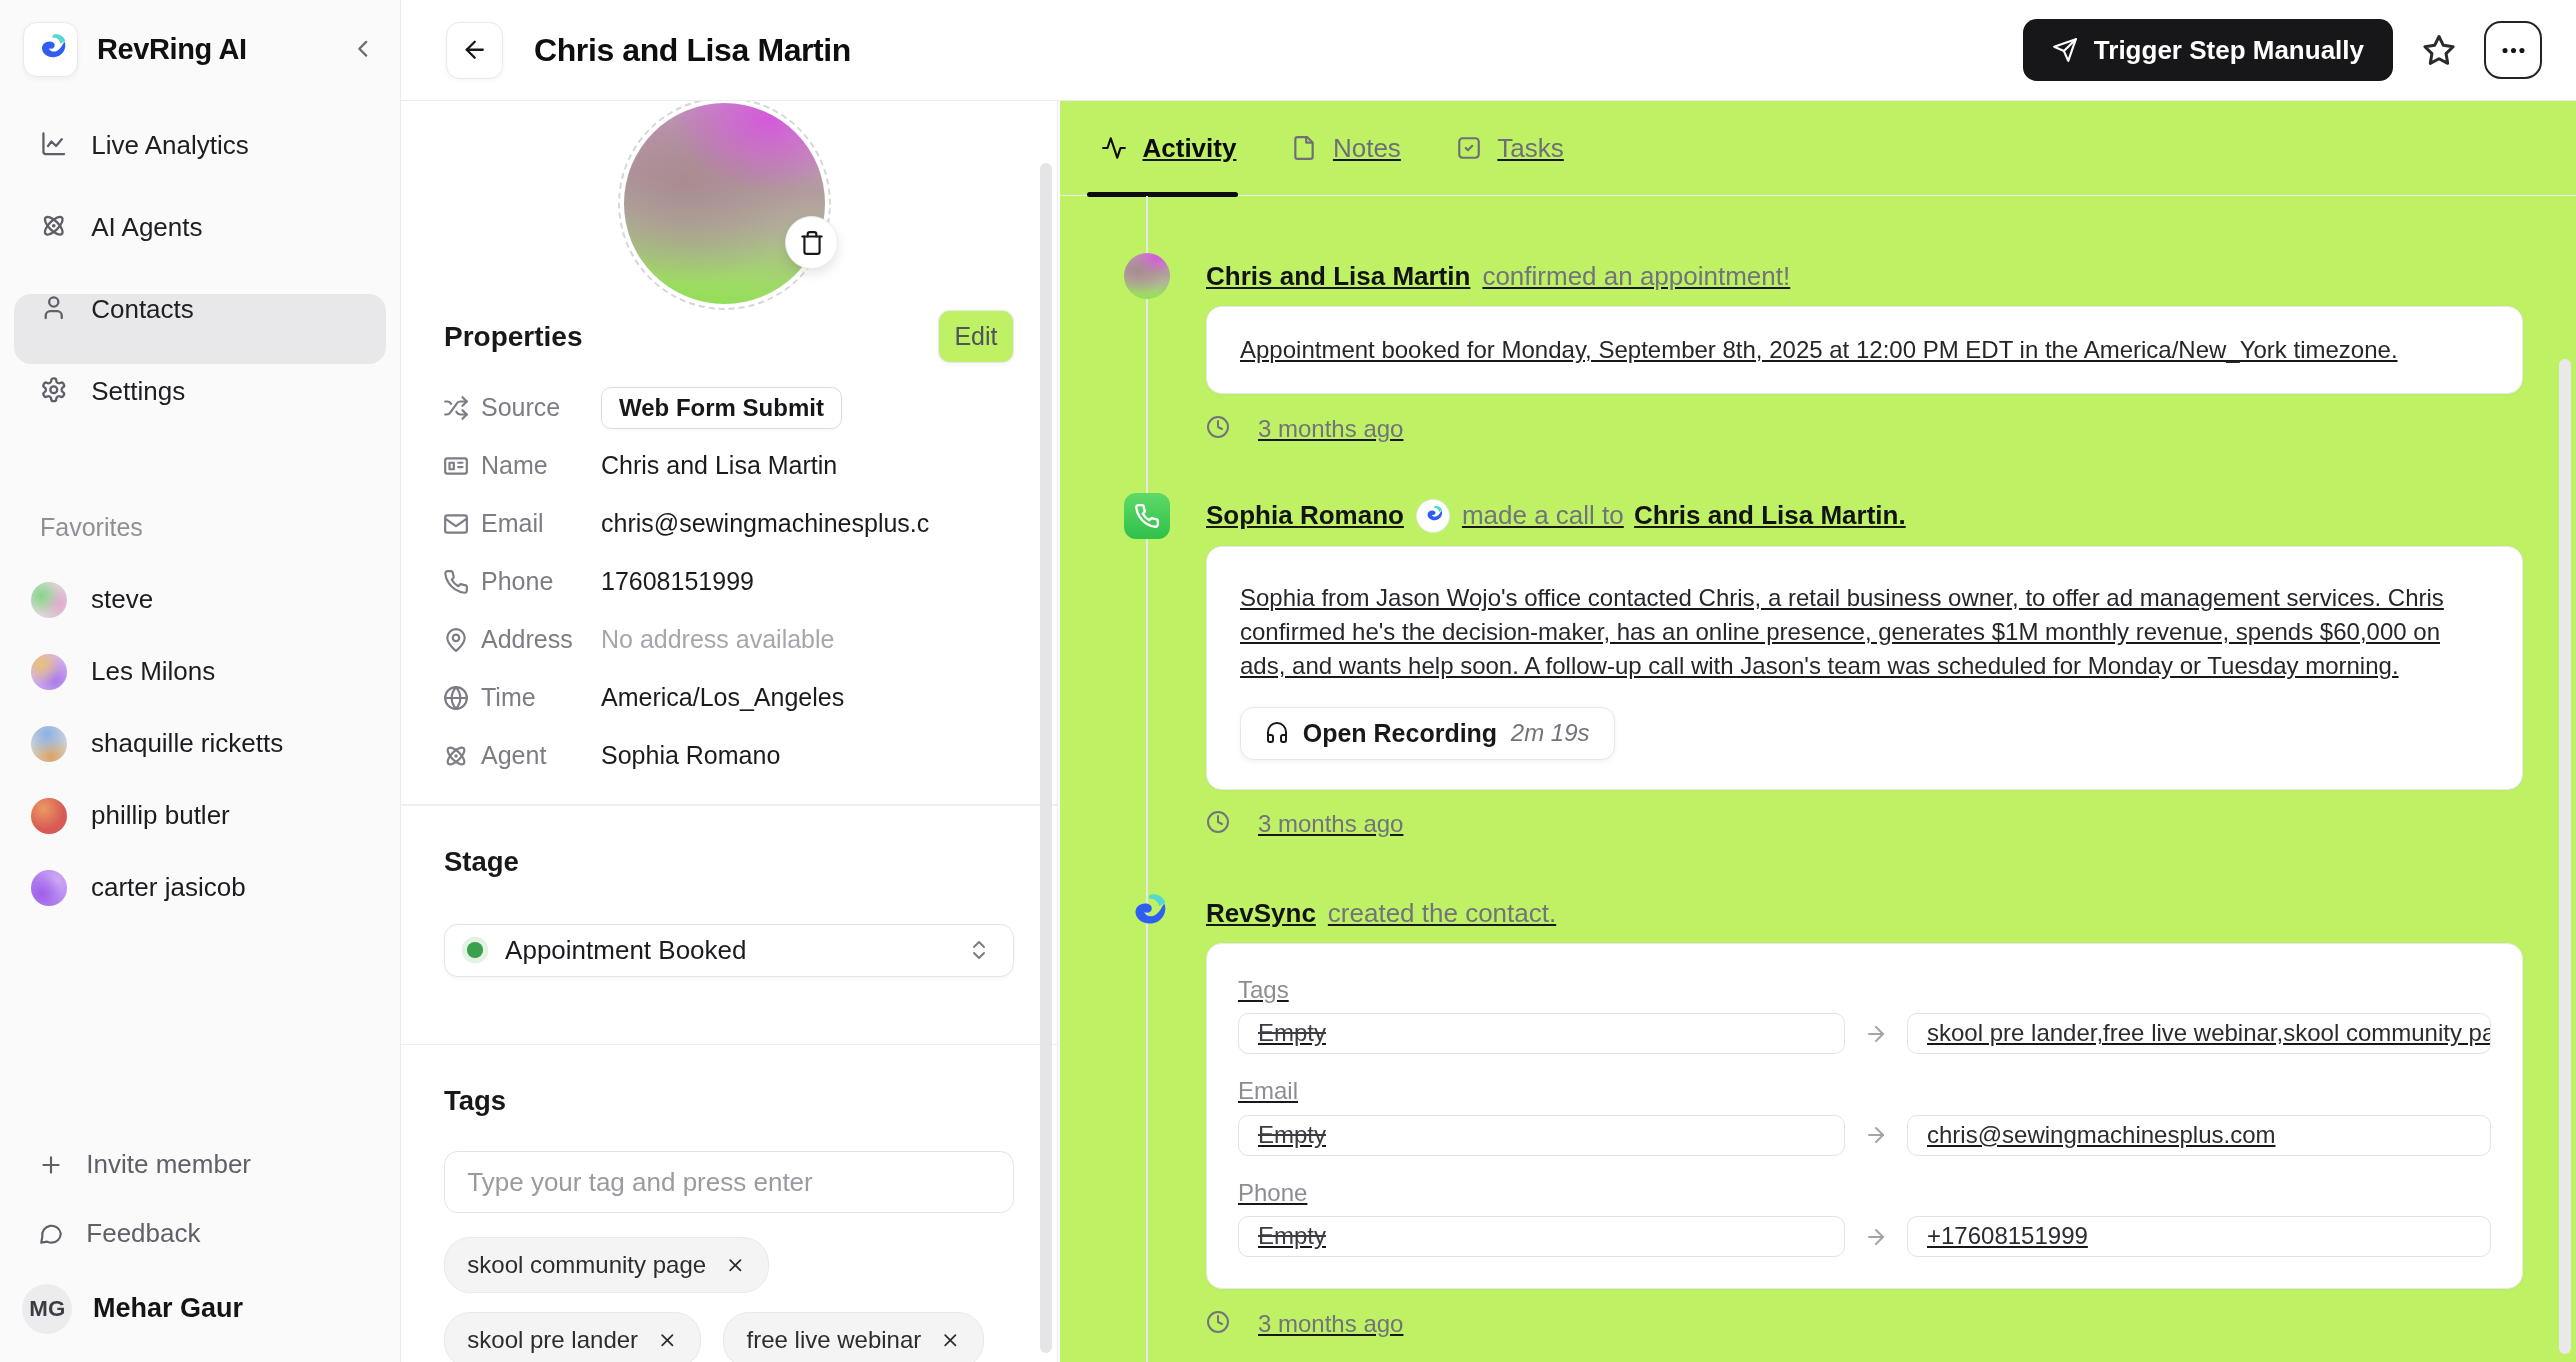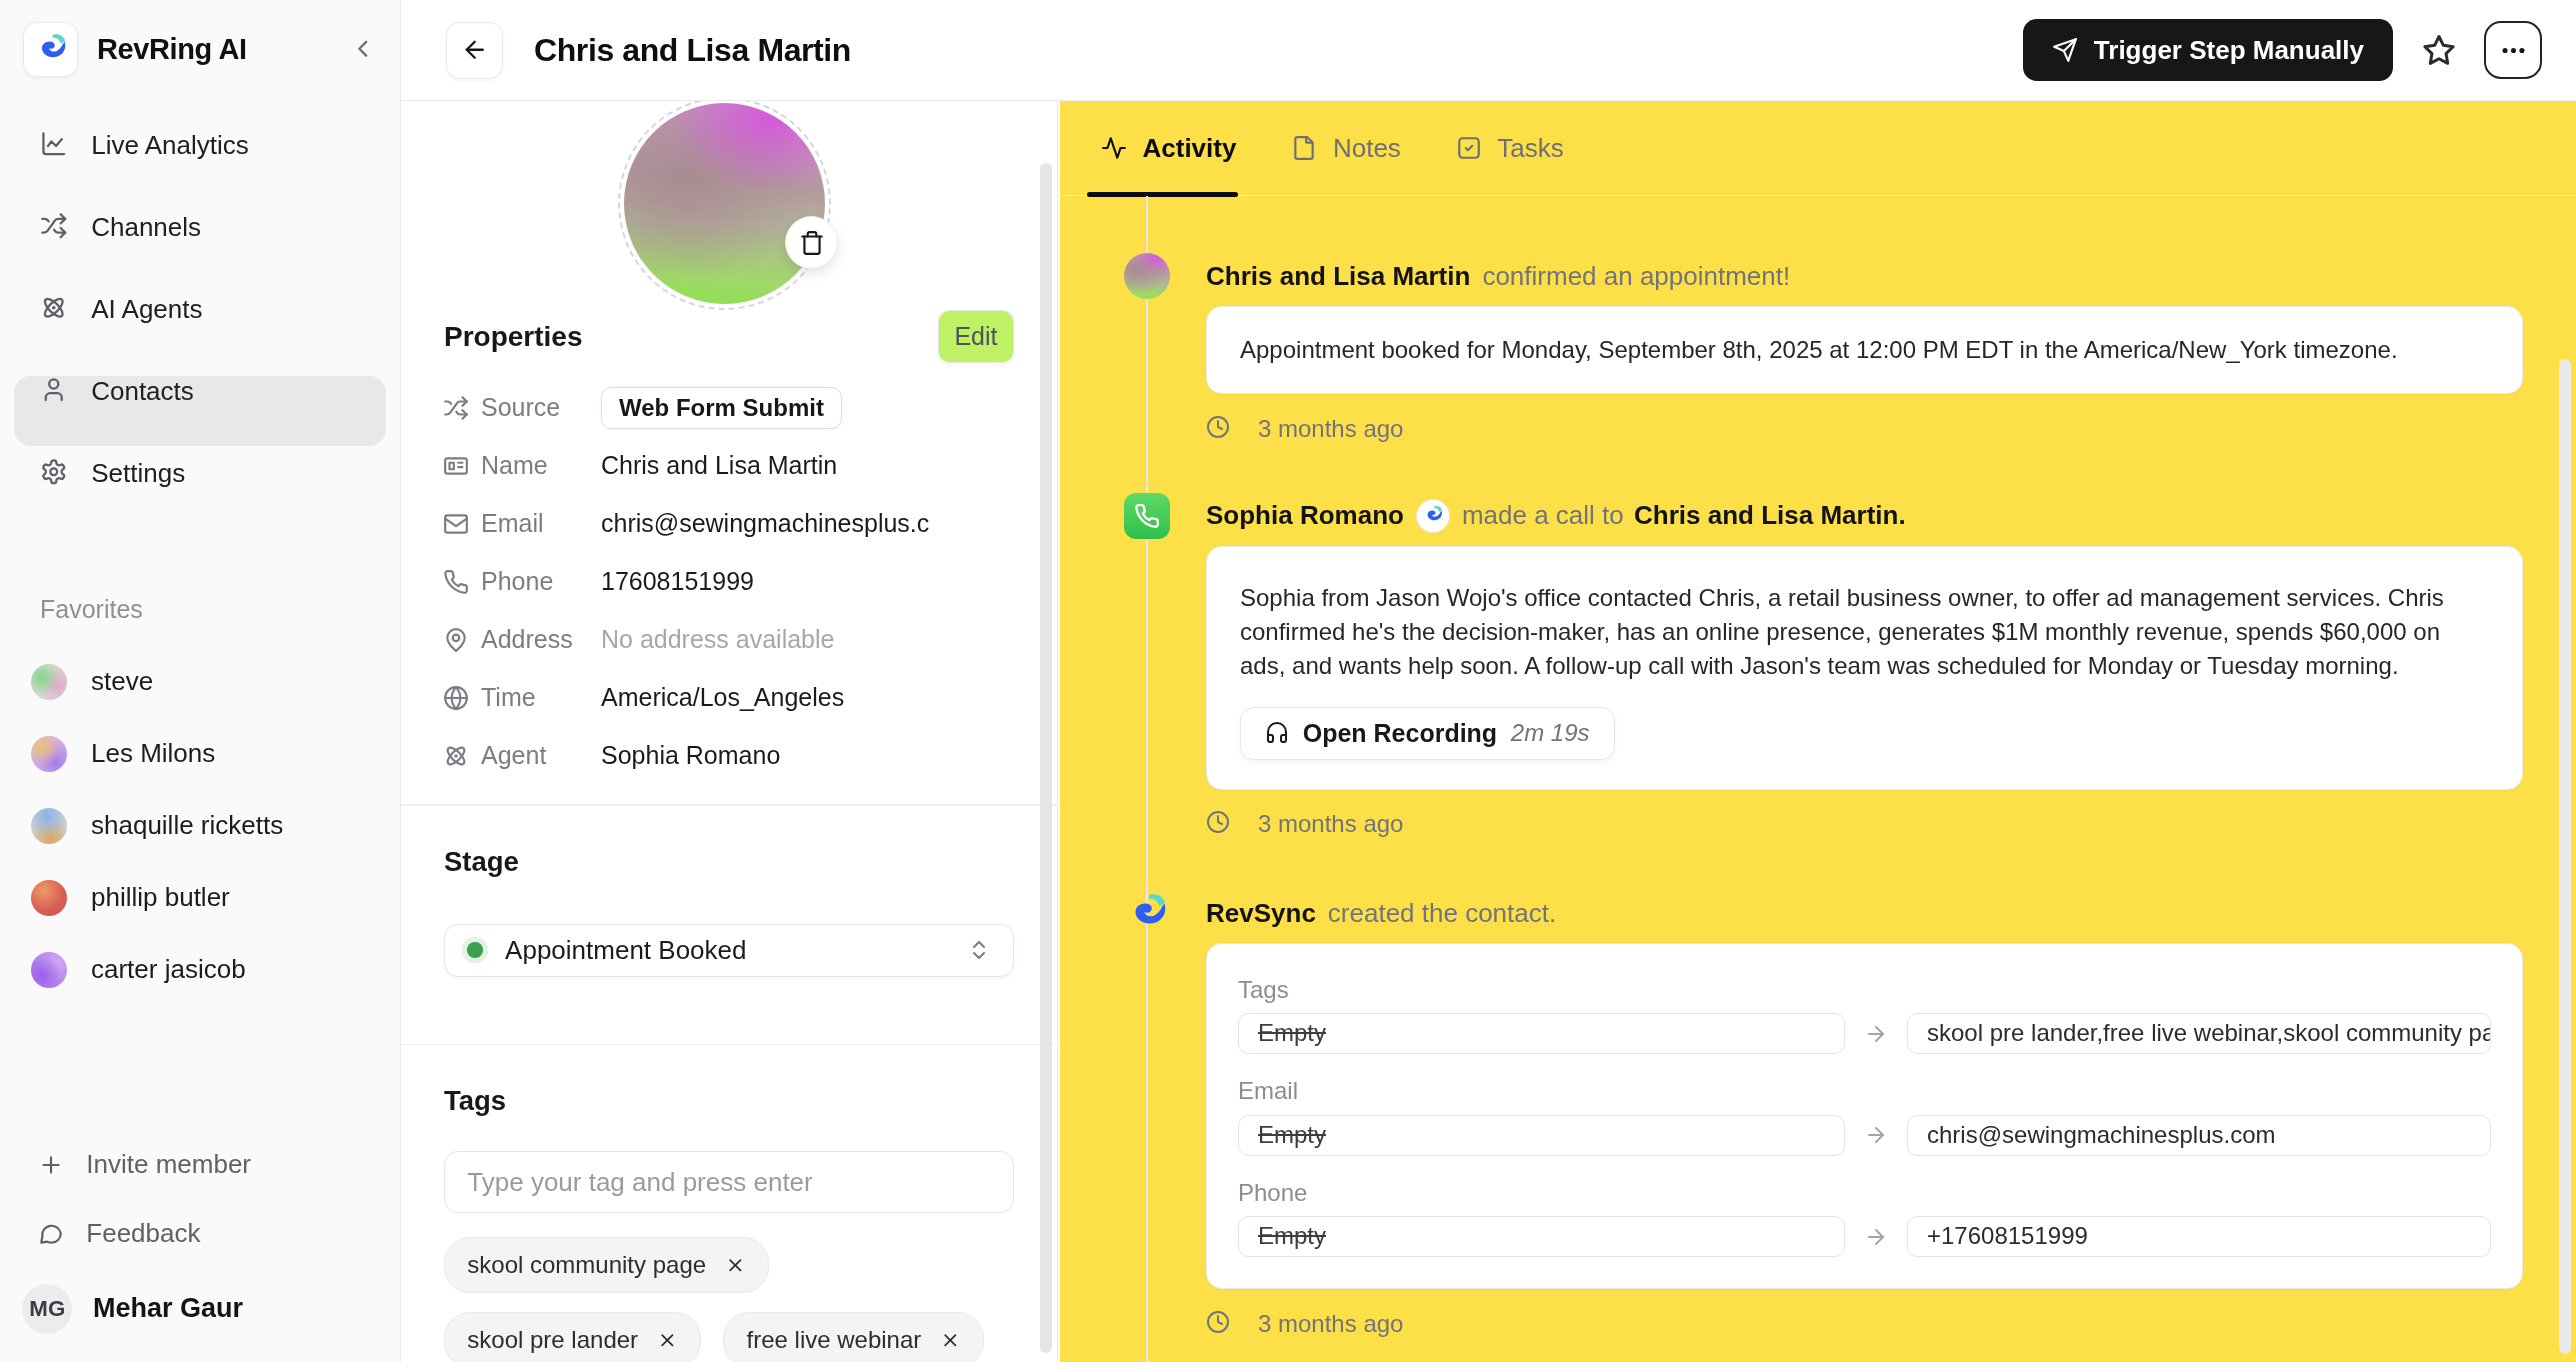--- a/index.html
+++ b/index.html
@@ -69,21 +69,21 @@
 .updown { margin-left:auto; color:#7c7c85; display:flex; }
 .stage-gap { height:48px; }
 .tags-input { display:block; margin:34px 0 0 43px; width:570px; height:62px; border:1.7px solid #e3e3e7; border-radius:13.7px; padding:0 22.3px; font-size:26px; color:#18181b; background:#fff; outline:none; }
 .tags-input::placeholder { color:#9a9aa2; }
 .tag-pills { margin:24px 0 0 43px; width:584px; display:flex; flex-wrap:wrap; gap:19px 22.3px; }
 .pill { display:inline-flex; align-items:center; gap:19px; height:56px; padding:0 22.3px; background:#f4f4f5; border:1.7px solid #e9e9eb; border-radius:26px; font-size:24px; color:#2c2c31; }
 .pill-x { display:flex; color:#2c2c31; cursor:pointer; background:none; border:none; }
 .lp-scroll { position:absolute; right:5.2px; top:62px; bottom:10.3px; width:12px; border-radius:6.9px; background:#e5e5e8; cursor:pointer; }
 
 
-.main { position:absolute; left:1060px; right:0; top:101px; bottom:0; background:#fde047; overflow:hidden; }
+.main { position:absolute; left:1060px; right:0; top:101px; bottom:0; background:#bef264; overflow:hidden;text-decoration:underline; }
 .tabbar { height:95px; border-bottom:1.7px solid #ebebee; display:flex; align-items:center; gap:55px; padding-left:41px; }
 .tab { position:relative; height:100%; display:flex; align-items:center; gap:15.5px; font-size:26px; color:#6f6f78; cursor:pointer; }
 .tab.active { color:#0c0c0e; font-weight:600; }
 .tab.active::after { content:""; position:absolute; left:-13.7px; right:-1.7px; bottom:-1.7px; height:4.3px; background:#0c0c0e; border-radius:2.6px; }
 .timeline { position:relative; height:calc(100% - 95px); overflow:hidden; }
 .tl-line { position:absolute; left:86px; top:0; bottom:0; width:1.7px; background:#e7e7ea; }
 .entry { position:relative; padding:0 53px 0 146px; }
 .entry-av { position:absolute; left:64px; top:0; width:46px; height:46px; border-radius:50%; }
 .call-box { background:linear-gradient(180deg,#5fd967,#2fc04b); border-radius:12px; display:flex; align-items:center; justify-content:center; color:#fff; }
 .entry-head { min-height:46px; display:flex; align-items:center; font-size:26px; flex-wrap:wrap; }
@@ -136,32 +136,20 @@
 
   <nav class="nav">
     <div class="nav-item">
       <span class="nicon">
           <svg class="ic" viewBox="0 0 24 24" width="27.5" height="27.5">
             <path d="M3 3v16a2 2 0 0 0 2 2h16"></path>
             <path d="m7 14 3-4 4 4 5-6"></path>
           </svg>
         </span>
       <span>Live Analytics</span>
-    </div>
-    <div class="nav-item">
-      <span class="nicon">
-          <svg class="ic" viewBox="0 0 24 24" width="27.5" height="27.5">
-            <path d="M2 18h1.4c1.3 0 2.5-.6 3.3-1.7l6.1-8.6c.8-1.1 2-1.7 3.3-1.7H22"></path>
-            <path d="m18 2 4 4-4 4"></path>
-            <path d="M2 6h1.9c1.5 0 2.9.9 3.6 2.2"></path>
-            <path d="M22 18h-5.9c-1.3 0-2.6-.7-3.3-1.8l-.5-.8"></path>
-            <path d="m18 14 4 4-4 4"></path>
-          </svg>
-        </span>
-      <span>Channels</span>
     </div>
     <div class="nav-item">
       <span class="nicon">
           <svg class="ic" viewBox="0 0 24 24" width="27.5" height="27.5">
             <circle cx="12" cy="12" r="1.6" fill="currentColor" stroke="none"></circle>
             <ellipse cx="12" cy="12" rx="10" ry="4.2" transform="rotate(45 12 12)"></ellipse>
             <ellipse cx="12" cy="12" rx="10" ry="4.2" transform="rotate(-45 12 12)"></ellipse>
           </svg>
         </span>
       <span>AI Agents</span>

